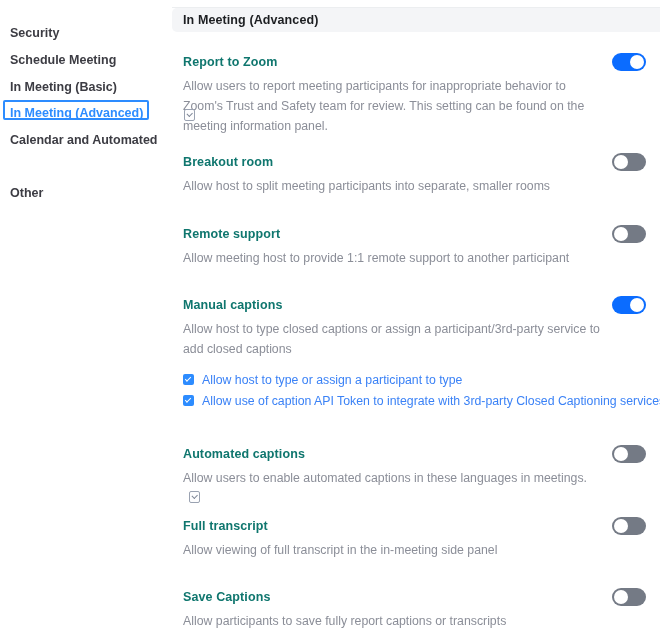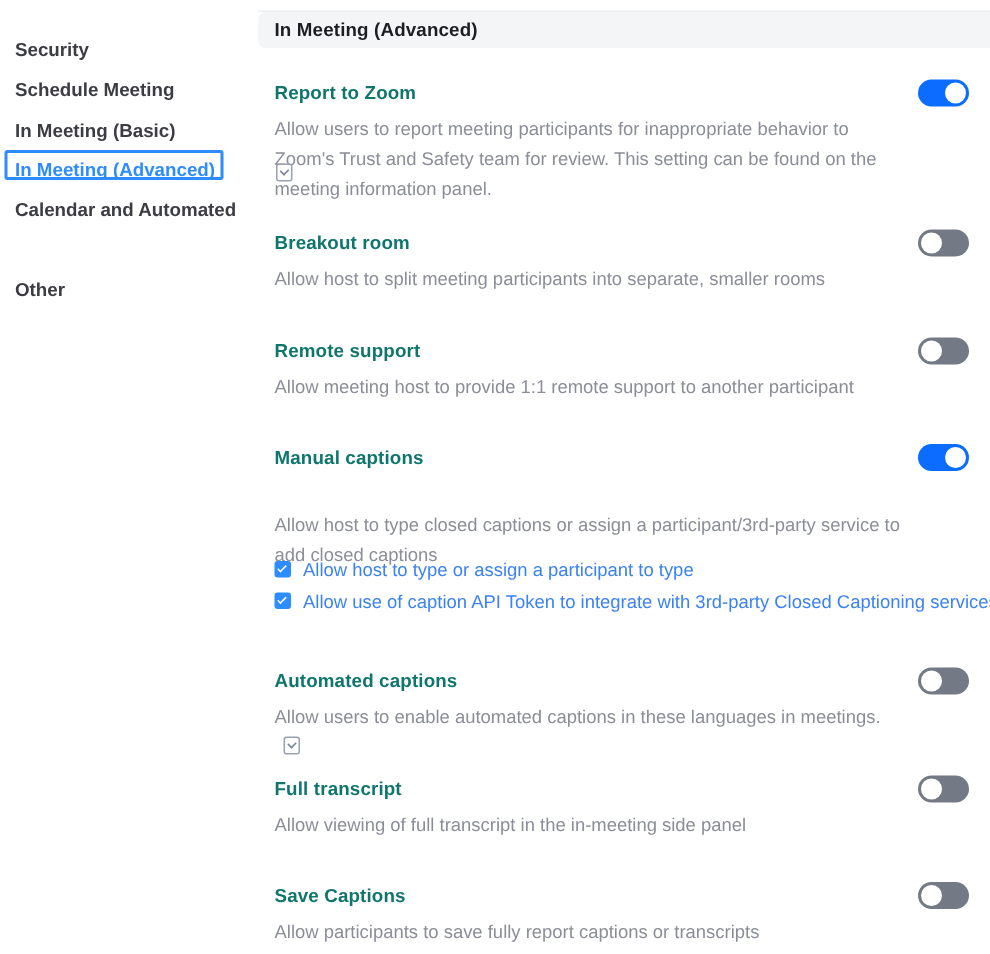--- a/index.html
+++ b/index.html
@@ -107,21 +107,21 @@
   }
   .setting .s-desc {
     position: absolute;
     left: 11px;
     top: 21px;
     width: 420px;
     font-size: 12.3px;
     line-height: 20px;
     color: #8b8e98;
   }
-  .setting .s-desc.narrow { width: 418px; margin-top: 21px; }
+  .setting .s-desc.narrow { width: 418px; }
 
   
   .doc-icon {
     display: inline-block;
     width: 9px;
     height: 10px;
     vertical-align: -1px;
     border: 1px solid #9aa2b1;
     border-radius: 2px;
     position: relative;

